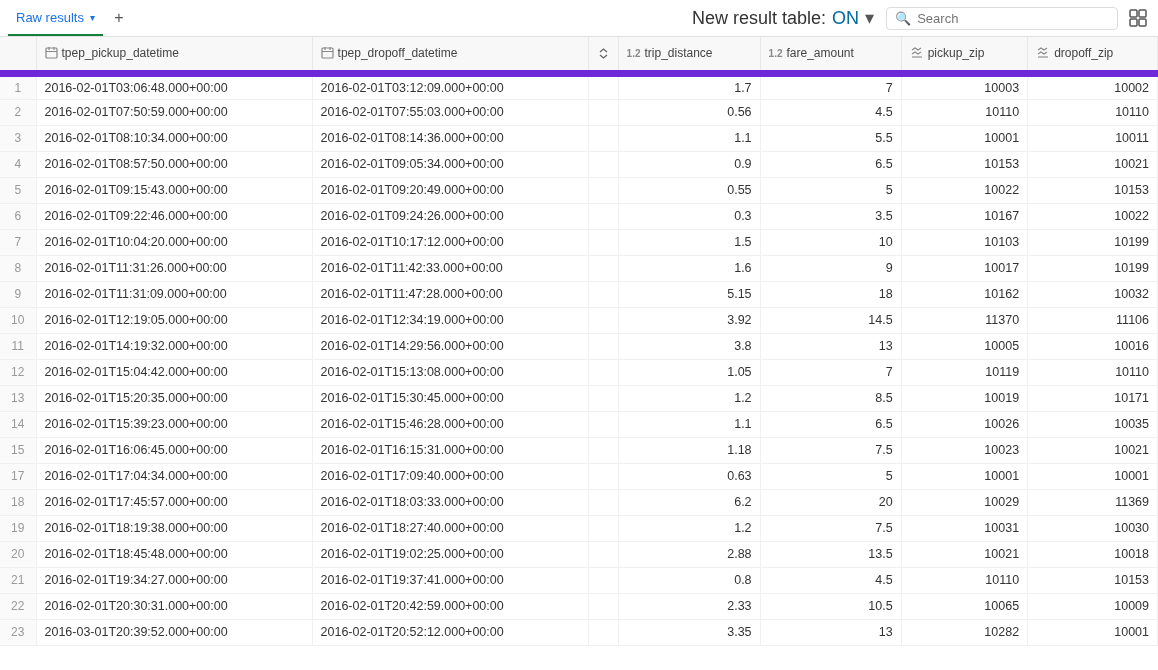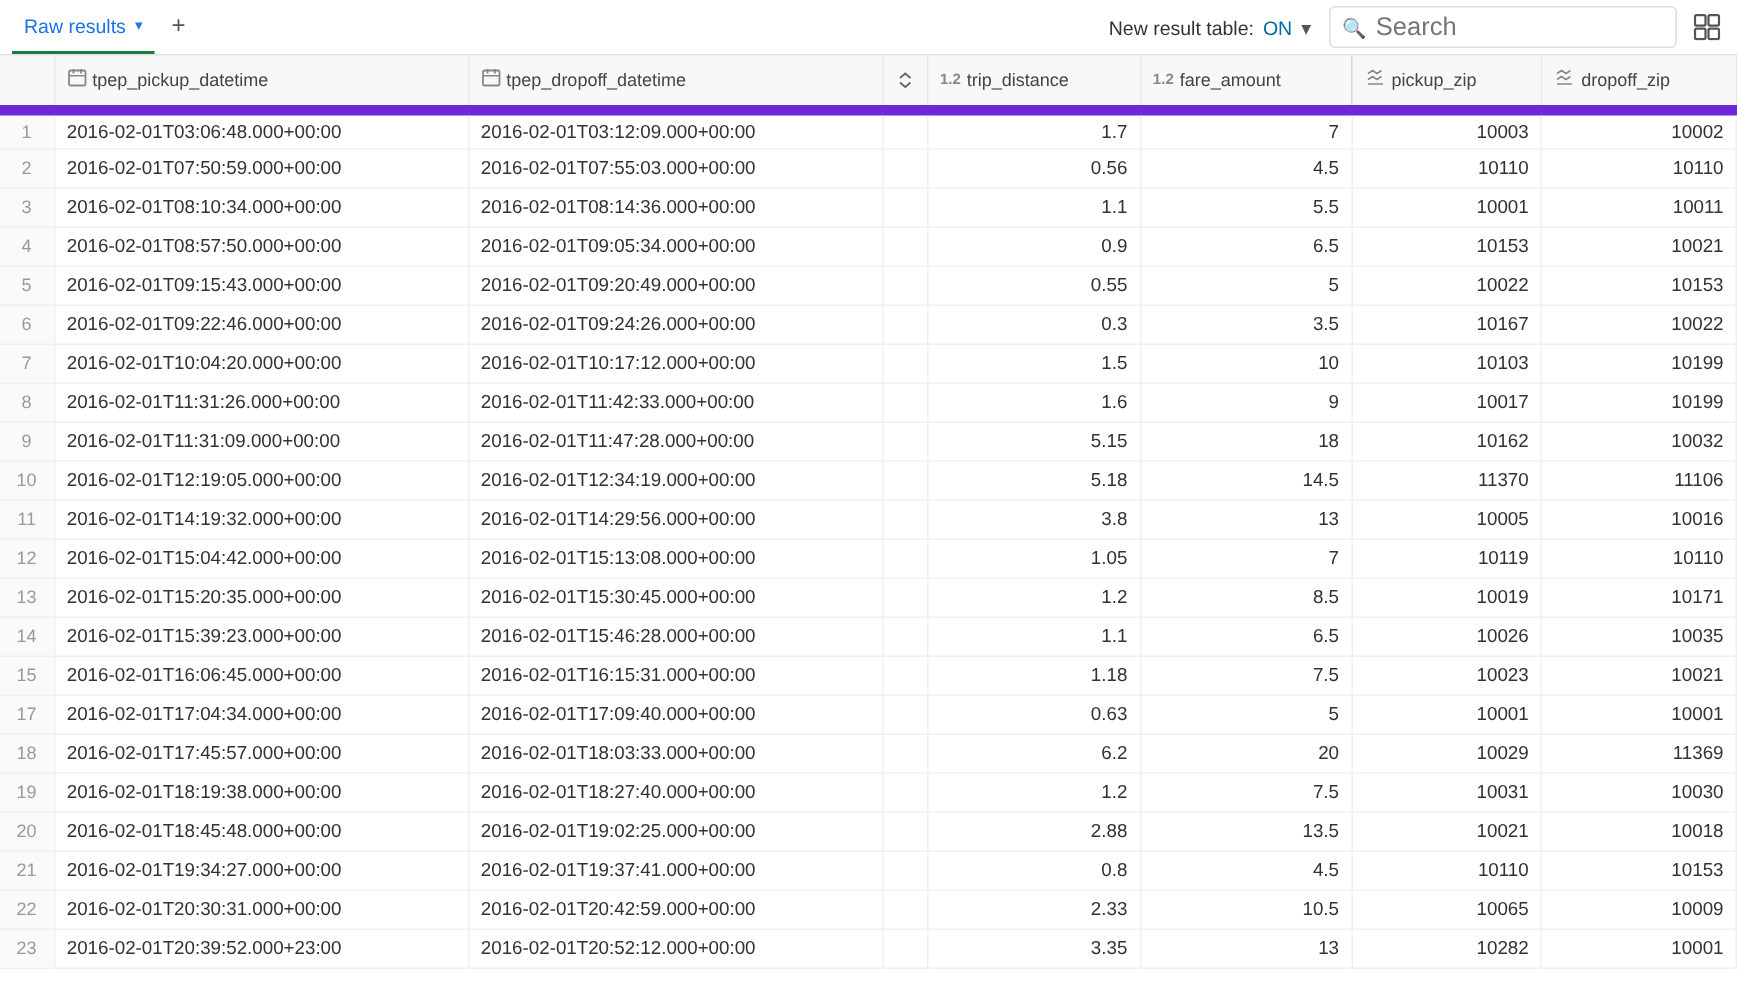--- a/index.html
+++ b/index.html
@@ -51,21 +51,21 @@
       color: #555;
       font-size: 16px;
       border-radius: 4px;
       margin-left: 4px;
     }
     .spacer { flex: 1; }
     .new-result-table {
       display: flex;
       align-items: center;
       gap: 6px;
-      font-size: 13px;
+      font-size: 18px;
       color: #333;
       margin-right: 12px;
     }
     .on-badge {
       color: #0369a1;
       font-weight: 500;
     }
     .search-box {
       display: flex;
       align-items: center;
@@ -73,21 +73,21 @@
       border-radius: 4px;
       padding: 3px 8px;
       gap: 6px;
       width: 232px;
       background: #fff;
     }
     .search-icon { color: #888; font-size: 13px; }
     .search-input {
       border: none;
       outline: none;
-      font-size: 17px;
+      font-size: 13px;
       color: #333;
       width: 100%;
     }
     .layout-icon {
       width: 24px;
       height: 24px;
       display: flex;
       align-items: center;
       justify-content: center;
       margin-left: 8px;
@@ -362,21 +362,21 @@
     <td class="num">5.15</td>
     <td class="num">18</td>
     <td class="num">10162</td>
     <td class="num">10032</td>
   </tr>
         <tr>
     <td class="row-num">10</td>
     <td>2016-02-01T12:19:05.000+00:00</td>
     <td>2016-02-01T12:34:19.000+00:00</td>
     <td></td>
-    <td class="num">5.18</td>
+    <td class="num">3.92</td>
     <td class="num">14.5</td>
     <td class="num">11370</td>
     <td class="num">11106</td>
   </tr>
         <tr>
     <td class="row-num">11</td>
     <td>2016-02-01T14:19:32.000+00:00</td>
     <td>2016-02-01T14:29:56.000+00:00</td>
     <td></td>
     <td class="num">3.8</td>
@@ -479,21 +479,21 @@
     <td>2016-02-01T20:30:31.000+00:00</td>
     <td>2016-02-01T20:42:59.000+00:00</td>
     <td></td>
     <td class="num">2.33</td>
     <td class="num">10.5</td>
     <td class="num">10065</td>
     <td class="num">10009</td>
   </tr>
         <tr>
     <td class="row-num">23</td>
-    <td>2016-02-01T20:39:52.000+23:00</td>
+    <td>2016-03-01T20:39:52.000+00:00</td>
     <td>2016-02-01T20:52:12.000+00:00</td>
     <td></td>
     <td class="num">3.35</td>
     <td class="num">13</td>
     <td class="num">10282</td>
     <td class="num">10001</td>
   </tr>
       </tbody>
   </table>
 </div>

